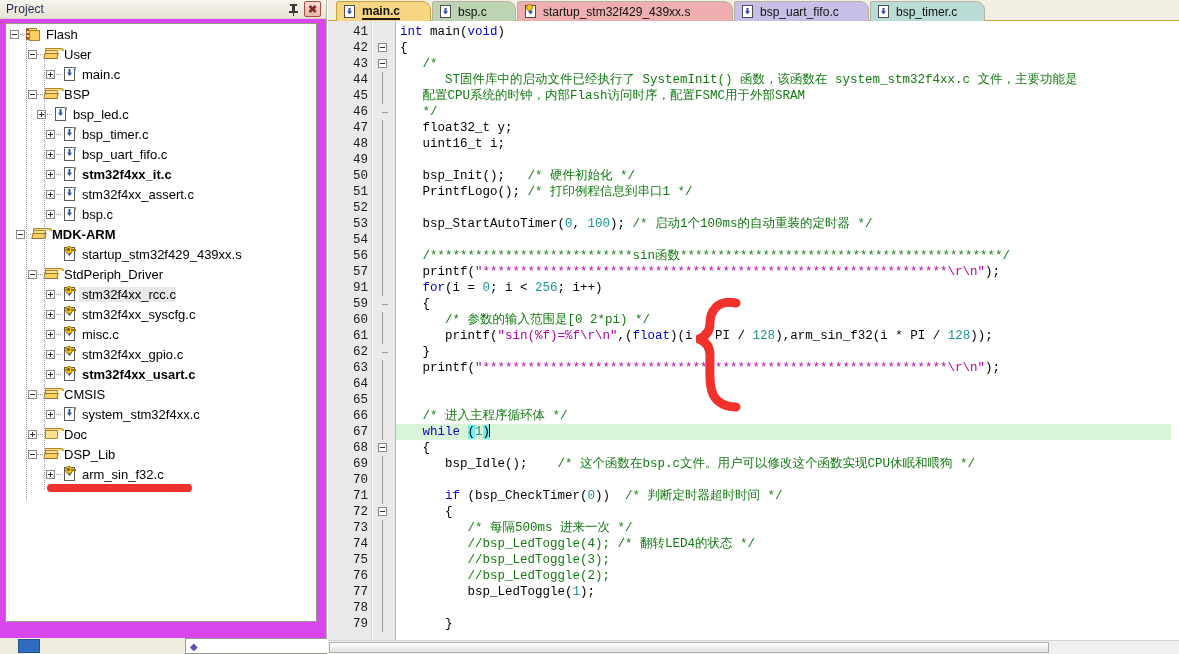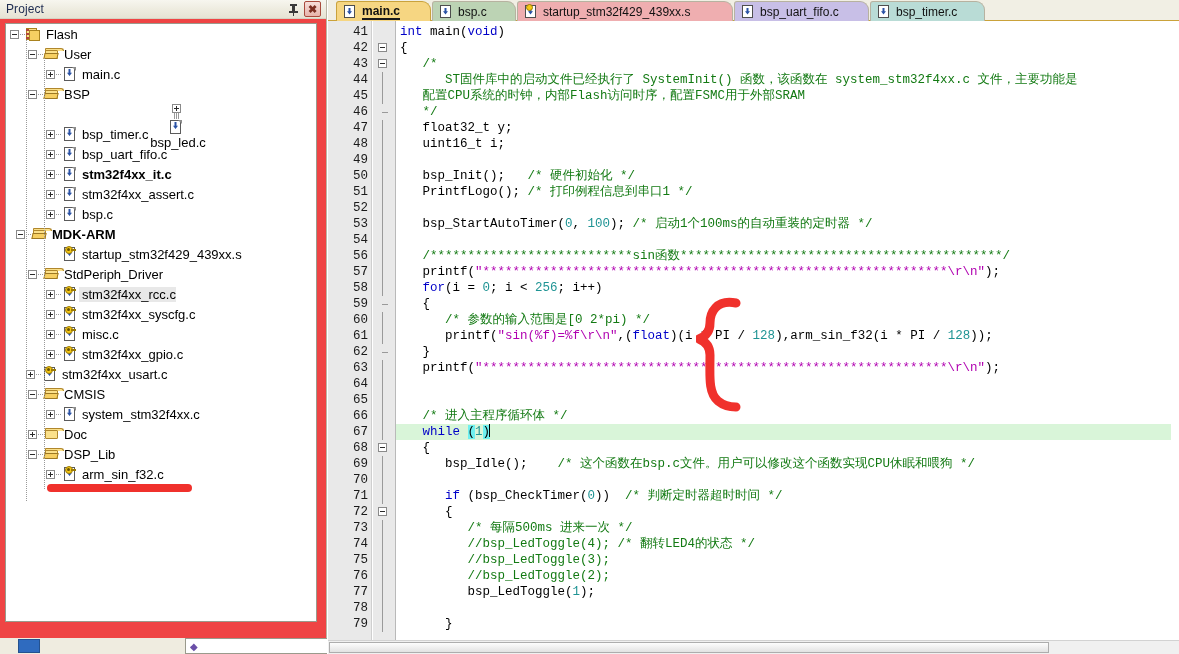--- a/index.html
+++ b/index.html
@@ -8,21 +8,21 @@
     width: 1179px; height: 654px;
     overflow: hidden;
     background: #ffffff;
     font-family: "Liberation Sans", sans-serif;
   }
   #app { position: relative; width: 1179px; height: 654px; background:#fff; }
 
   
   #project-pane {
     position: absolute; left: 0; top: 0; width: 327px; height: 654px;
-    background: #ef4444;
+    background: #d946ef;
     border-right: 1px solid #b9b5a4;
   }
   #project-titlebar {
     position: relative; height: 19px;
     background: linear-gradient(to bottom,#f7f6ef 0%, #eeece0 50%, #e6e3d4 100%);
     border-bottom: 1px solid #d6d3c4;
   }
   #project-title {
     position: absolute; left: 6px; top: 2px;
     font-size: 12px; color: #1d2b50; letter-spacing: .1px;
@@ -253,21 +253,21 @@
           <div class="tnode" style="padding-left: 22px;">
             <span class="expander"></span>
             <span class="dots"></span>
             <span class="ico folder open">
               <span class="tab"></span>
               <span class="back"></span>
               <span class="front"></span>
             </span>
             <span class="lbl">BSP</span>
           </div>
-          <div class="tnode" style="padding-left: 31px; flex-direction: column;">
+          <div class="tnode" style="padding-left: 31px;">
             <span class="expander plus"></span>
             <span class="dots"></span>
             <span class="ico file">
               <span class="sheet"></span>
               <span class="fold"></span>
               <span class="dl"></span>
             </span>
             <span class="lbl">bsp_led.c</span>
           </div>
           <div class="tnode" style="padding-left: 40px;">
@@ -387,21 +387,21 @@
             <span class="expander plus"></span>
             <span class="dots"></span>
             <span class="ico file key">
               <span class="sheet"></span>
               <span class="dl"></span>
               <span class="keydot"></span>
               <span class="keybar"></span>
             </span>
             <span class="lbl">stm32f4xx_gpio.c</span>
           </div>
-          <div class="tnode" style="padding-left: 20px;">
+          <div class="tnode" style="padding-left: 40px; font-weight: bold;">
             <span class="expander plus"></span>
             <span class="dots"></span>
             <span class="ico file key">
               <span class="sheet"></span>
               <span class="dl"></span>
               <span class="keydot"></span>
               <span class="keybar"></span>
             </span>
             <span class="lbl">stm32f4xx_usart.c</span>
           </div>
@@ -588,21 +588,21 @@
             <span class="ln">56</span>
             <span class="fold-line"></span>
             <span class="code">   <span class="cmt">/***************************sin函数*******************************************/</span></span>
           </div>
           <div class="row">
             <span class="ln">57</span>
             <span class="fold-line"></span>
             <span class="code">   printf(<span class="str">"**************************************************************\r\n"</span>);</span>
           </div>
           <div class="row">
-            <span class="ln">58</span>
+            <span class="ln">91</span>
             <span class="fold-line"></span>
             <span class="code">   <span class="kw">for</span>(i = <span class="num">0</span>; i &lt; <span class="num">256</span>; i++)</span>
           </div>
           <div class="row">
             <span class="ln">59</span>
             <span class="fold-end"></span>
             <span class="code">   {</span>
           </div>
           <div class="row">
             <span class="ln">60</span>

